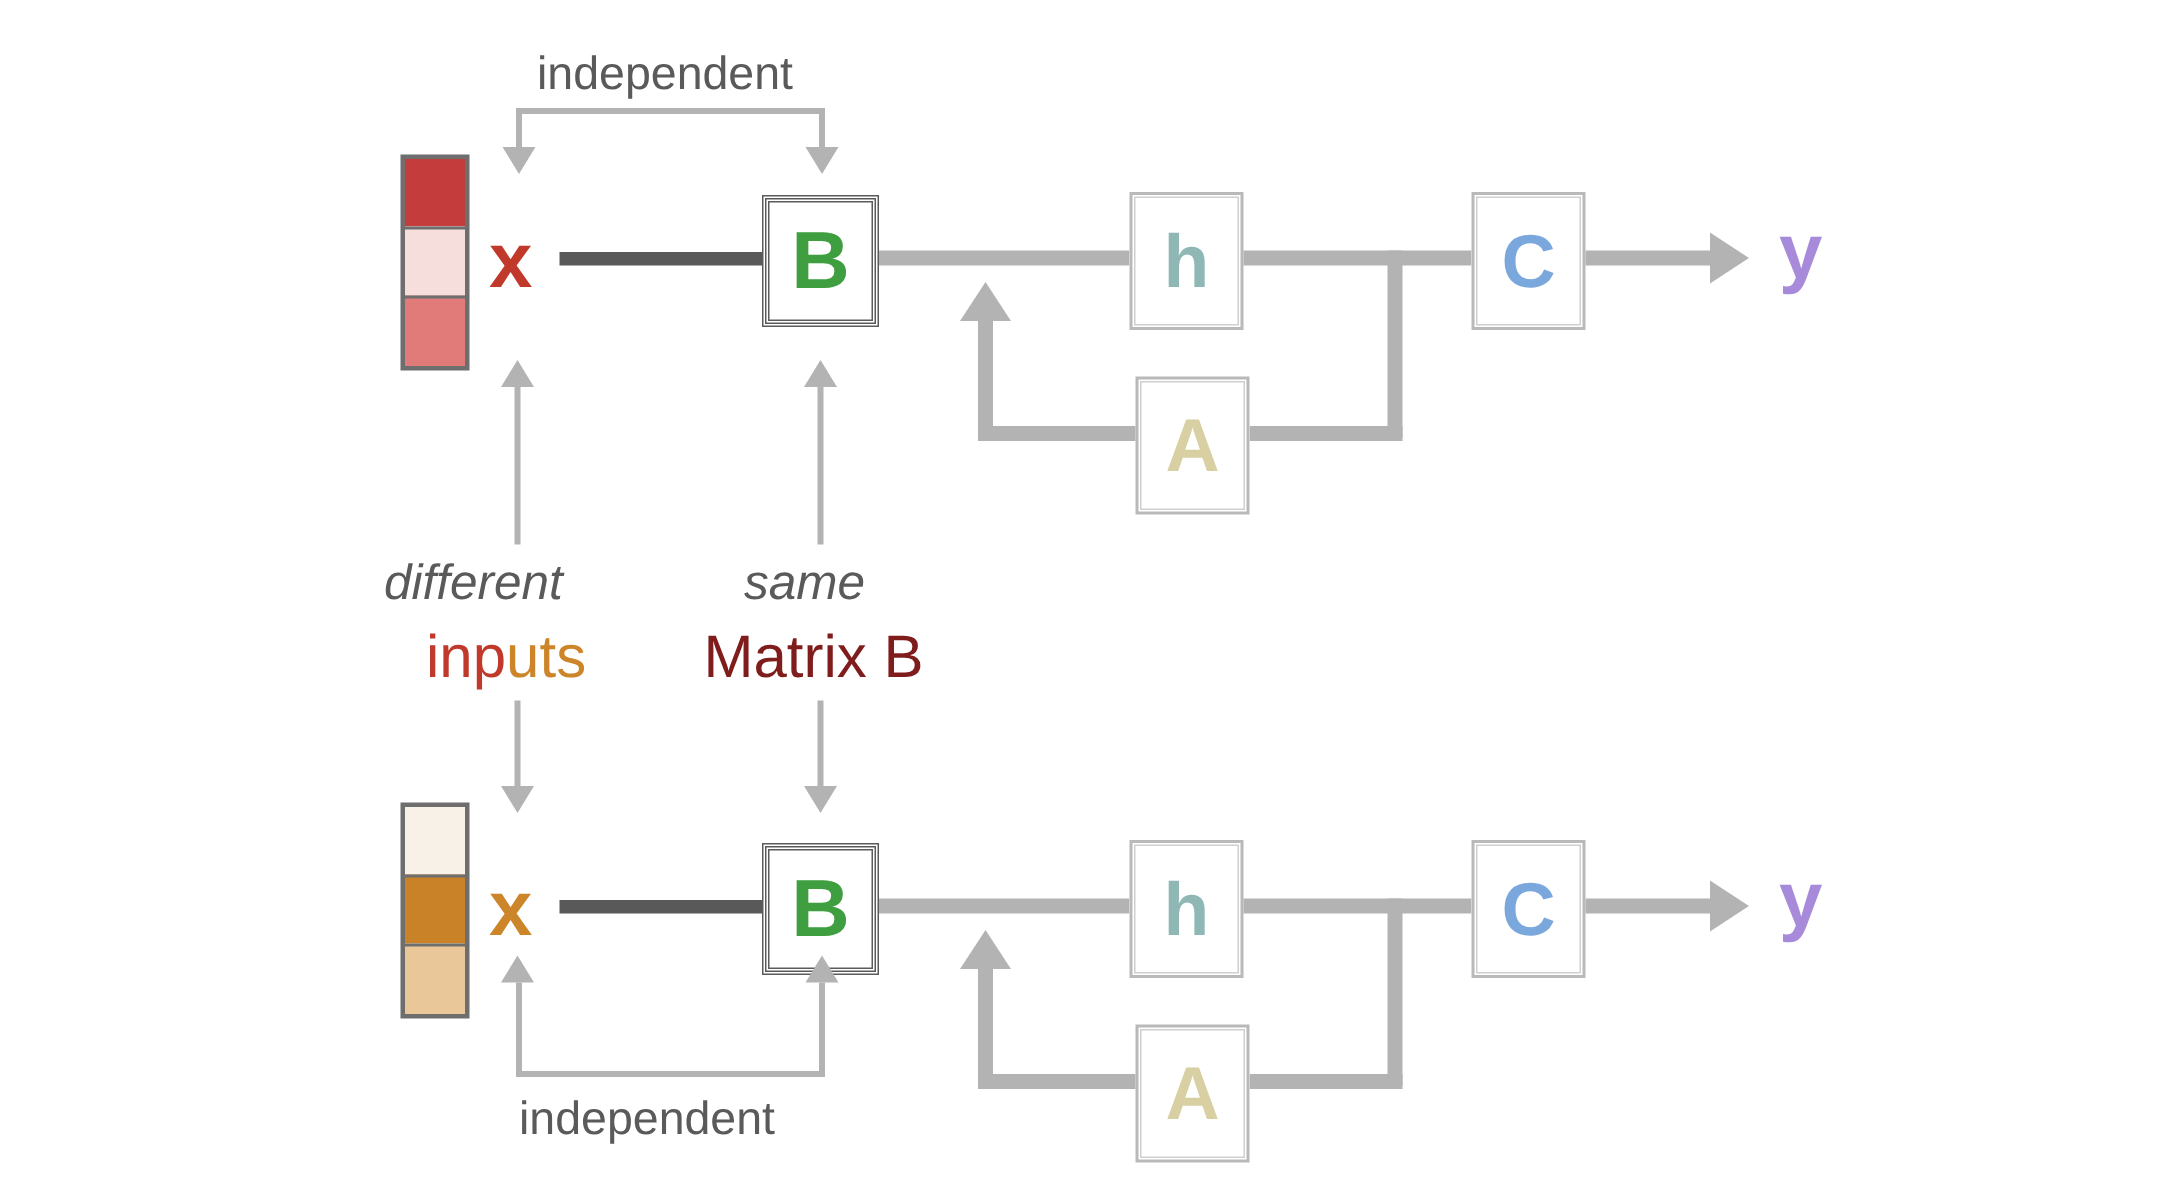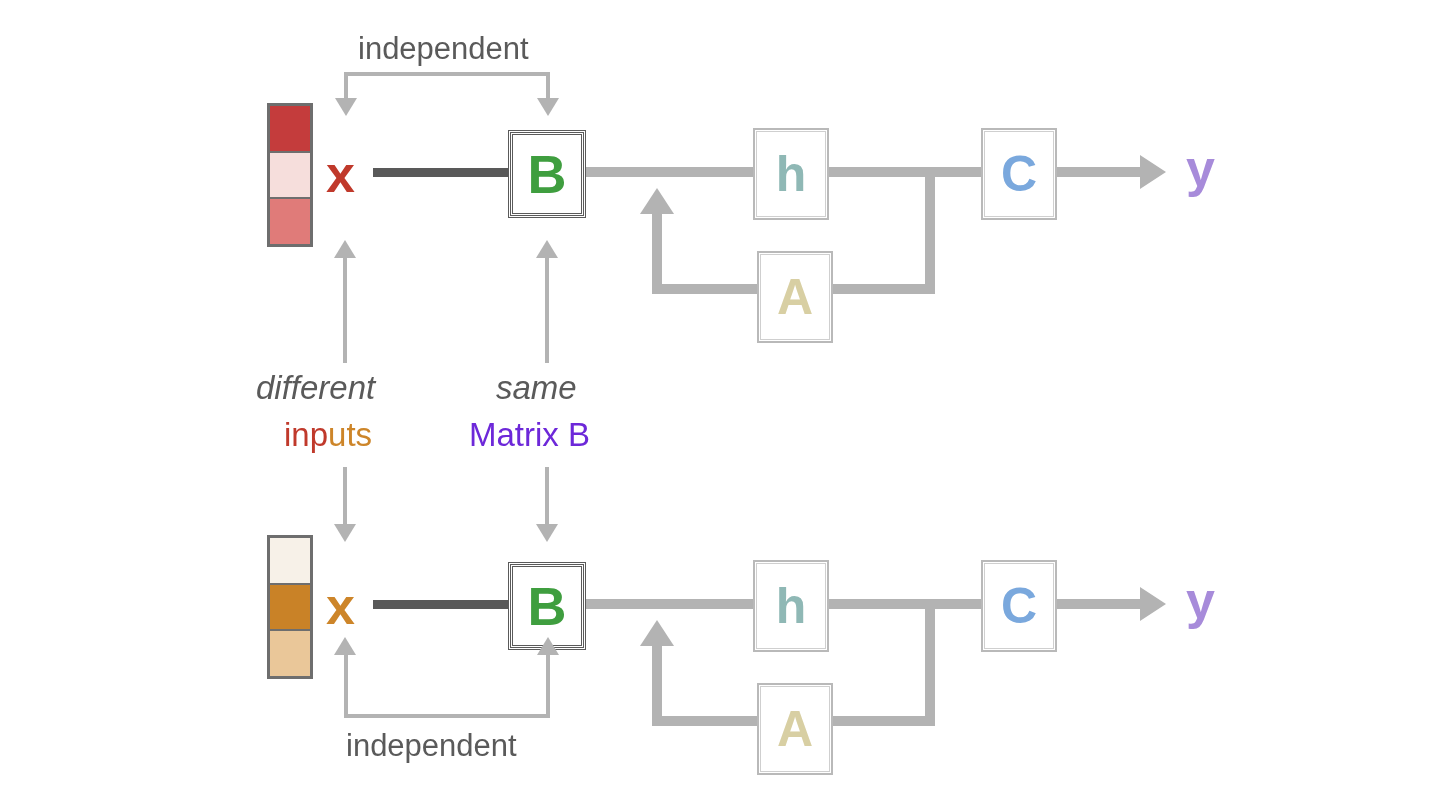--- a/index.html
+++ b/index.html
@@ -93,21 +93,21 @@
   }
 
   
   .lbl {
     position: absolute;
     white-space: nowrap;
     color: #5a5a5a;
   }
   .lbl-independent { font-size: 31px; }
   .lbl-italic { font-size: 33px; font-style: italic; }
-  .lbl-plain  { font-size: 33px; }
+  .lbl-plain  { font-size: 40px; }
   .var {
     position: absolute;
     font-size: 52px;
     font-weight: bold;
     line-height: 1;
     white-space: nowrap;
   }
 </style>
 </head>
 <body>
@@ -168,21 +168,21 @@
 
   <div class="wire" style="left:545px; top:258px; width:4px; height:105px;"></div>
   <div class="ah ah-up-thin" style="left:536px; top:240px;"></div>
 
   <div class="lbl lbl-italic" style="left:256px; top:369px;">different</div>
   <div class="lbl lbl-plain" style="left:284px; top:416px; color:#c0392b;">
     <span style="color:#c0392b;">inp</span><span style="color:#cd8529;">uts</span>
   </div>
 
   <div class="lbl lbl-italic" style="left:496px; top:369px;">same</div>
-  <div class="lbl lbl-plain" style="left:469px; top:416px; color:#6d28d9;">Matrix B</div>
+  <div class="lbl lbl-plain" style="left:469px; top:416px; color:#7f1d1d;">Matrix B</div>
 
   <div class="wire" style="left:343px; top:467px; width:4px; height:60px;"></div>
   <div class="ah ah-down-thin" style="left:334px; top:524px;"></div>
 
   <div class="wire" style="left:545px; top:467px; width:4px; height:60px;"></div>
   <div class="ah ah-down-thin" style="left:536px; top:524px;"></div>
 
   <div class="strip" style="left:267px; top:535px;">
     <div class="cell" style="background:#f7f1e8;"></div>
     <div class="cell" style="background:#c98227;"></div>

